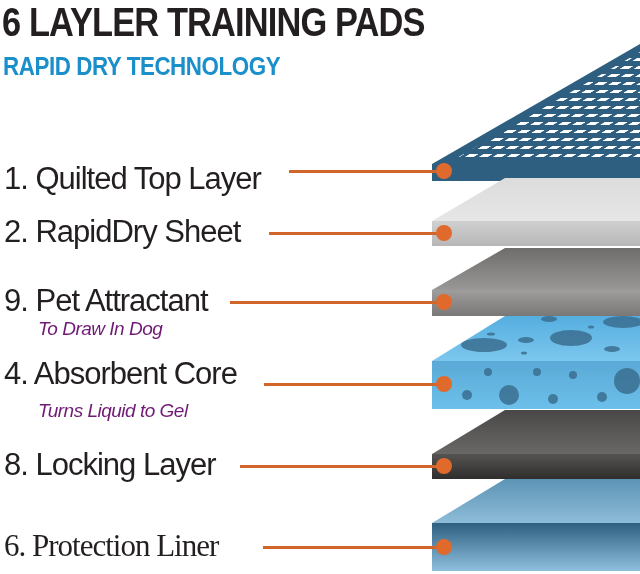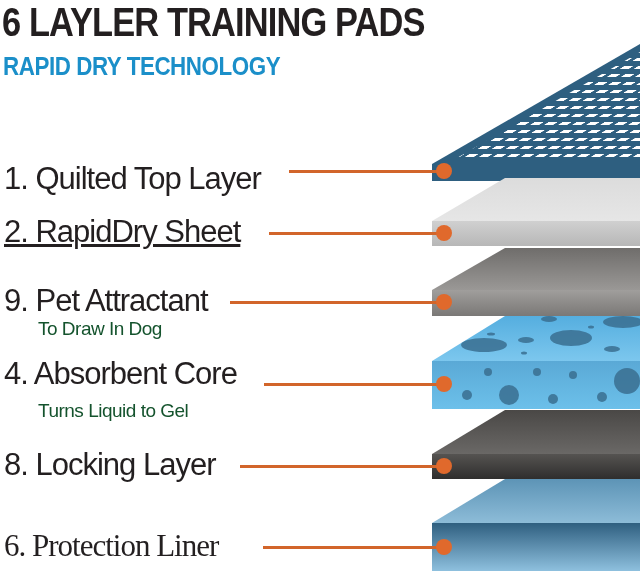--- a/index.html
+++ b/index.html
@@ -1,20 +1,20 @@
 <!DOCTYPE html>
 <html><head>
 <meta charset="utf-8">
 <style>
   html, body { margin:0; padding:0; background:#ffffff; }
   body { width:640px; height:574px; position:relative; overflow:hidden; font-family:"Liberation Sans", sans-serif; }
   .title { position:absolute; left:2px; top:-2px; font-family:"Liberation Sans", sans-serif; font-weight:bold; font-size:40px; color:#231f20; letter-spacing:-1px; transform:scaleX(0.86); transform-origin:left top; white-space:nowrap; line-height:48px; }
   .subtitle { position:absolute; left:3px; top:50px; font-family:"Liberation Sans", sans-serif; font-weight:bold; font-size:26px; color:#1b8fc9; letter-spacing:-0.5px; transform:scaleX(0.86); transform-origin:left top; white-space:nowrap; line-height:32px; }
   .label { position:absolute; left:4px; font-size:31px; color:#231f20; white-space:nowrap; letter-spacing:-1px; line-height:36px; }
-  .sublabel { position:absolute; left:38px; font-size:19px; color:#14532d; white-space:nowrap; letter-spacing:-0.5px; line-height:22px; }
+  .sublabel { position:absolute; left:38px; font-size:19px; color:#701a75; white-space:nowrap; letter-spacing:-0.5px; line-height:22px;font-style:italic; }
   .leader { position:absolute; height:3px; background:#d2652a; }
   .dot { position:absolute; width:16px; height:16px; border-radius:50%; background:#e0692c; }
   svg.layers { position:absolute; left:0; top:0; }
 </style>
 </head>
 <body>
 
 <div class="title">6 LAYLER TRAINING PADS</div>
 <div class="subtitle">RAPID DRY TECHNOLOGY</div>
 
@@ -116,21 +116,21 @@
   </g>
 </svg>
 
 <div>
   <div class="label" style="top:161px;">1. Quilted Top Layer</div>
   <div class="leader" style="left:289px; top:170px; width:155px;"></div>
   <div class="dot" style="left:436px; top:163px;"></div>
 </div>
 
 <div>
-  <div class="label" style="top:214px;text-decoration:underline;">2. RapidDry Sheet</div>
+  <div class="label" style="top:214px;">2. RapidDry Sheet</div>
   <div class="leader" style="left:269px; top:232px; width:175px;"></div>
   <div class="dot" style="left:436px; top:225px;"></div>
 </div>
 
 <div>
   <div class="label" style="top:283px;">9. Pet Attractant</div>
   <div class="sublabel" style="top:318px;">To Draw In Dog</div>
   <div class="leader" style="left:230px; top:301px; width:214px;"></div>
   <div class="dot" style="left:436px; top:294px;"></div>
 </div>

